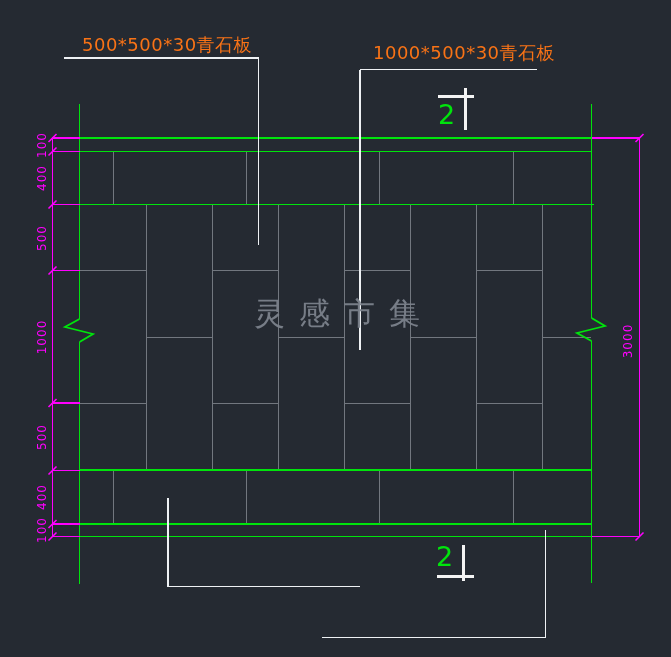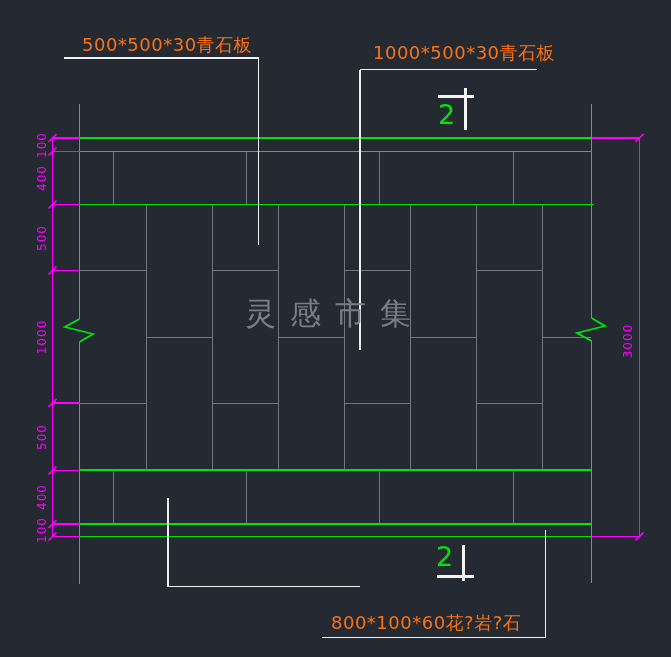--- a/index.html
+++ b/index.html
@@ -127,30 +127,29 @@
     <g stroke="#f4f4f4" stroke-width="3" shape-rendering="crispEdges">
       <line x1="438" y1="96.5" x2="473.5" y2="96.5"></line>
       <line x1="465" y1="87.5" x2="465" y2="130"></line>
       <line x1="437" y1="576" x2="473.5" y2="576"></line>
       <line x1="463" y1="544.5" x2="463" y2="581"></line>
     </g>
   </svg>
 
   <div class="txt ann" style="left:82px;top:33px;">500*500*30青石板</div>
   <div class="txt ann" style="left:364px;top:41px;margin-left:9px;">1000*500*30青石板</div>
-  <div class="txt ann" style="left:331px;top:611px;">800*100*60花?岩?石</div>
 
   <div class="txt secnum" style="left:438px;top:99px;">2</div>
   <div class="txt secnum" style="left:436px;top:541px;">2</div>
 
   <div class="txt dim" style="left:42px;top:145px;">100</div>
   <div class="txt dim" style="left:42px;top:178px;">400</div>
   <div class="txt dim" style="left:42px;top:237.5px;">500</div>
   <div class="txt dim" style="left:42px;top:337px;">1000</div>
   <div class="txt dim" style="left:42px;top:437px;">500</div>
   <div class="txt dim" style="left:42px;top:497px;">400</div>
   <div class="txt dim" style="left:42px;top:530px;">100</div>
 
   <div class="txt dim-r" style="left:628px;top:341px;">3000</div>
 
-  <div class="txt watermark" style="left:245px;top:293px;">灵感市集</div>
+  <div class="txt watermark" style="left:254px;top:293px;">灵感市集</div>
 
 </div>
 
 </body></html>

